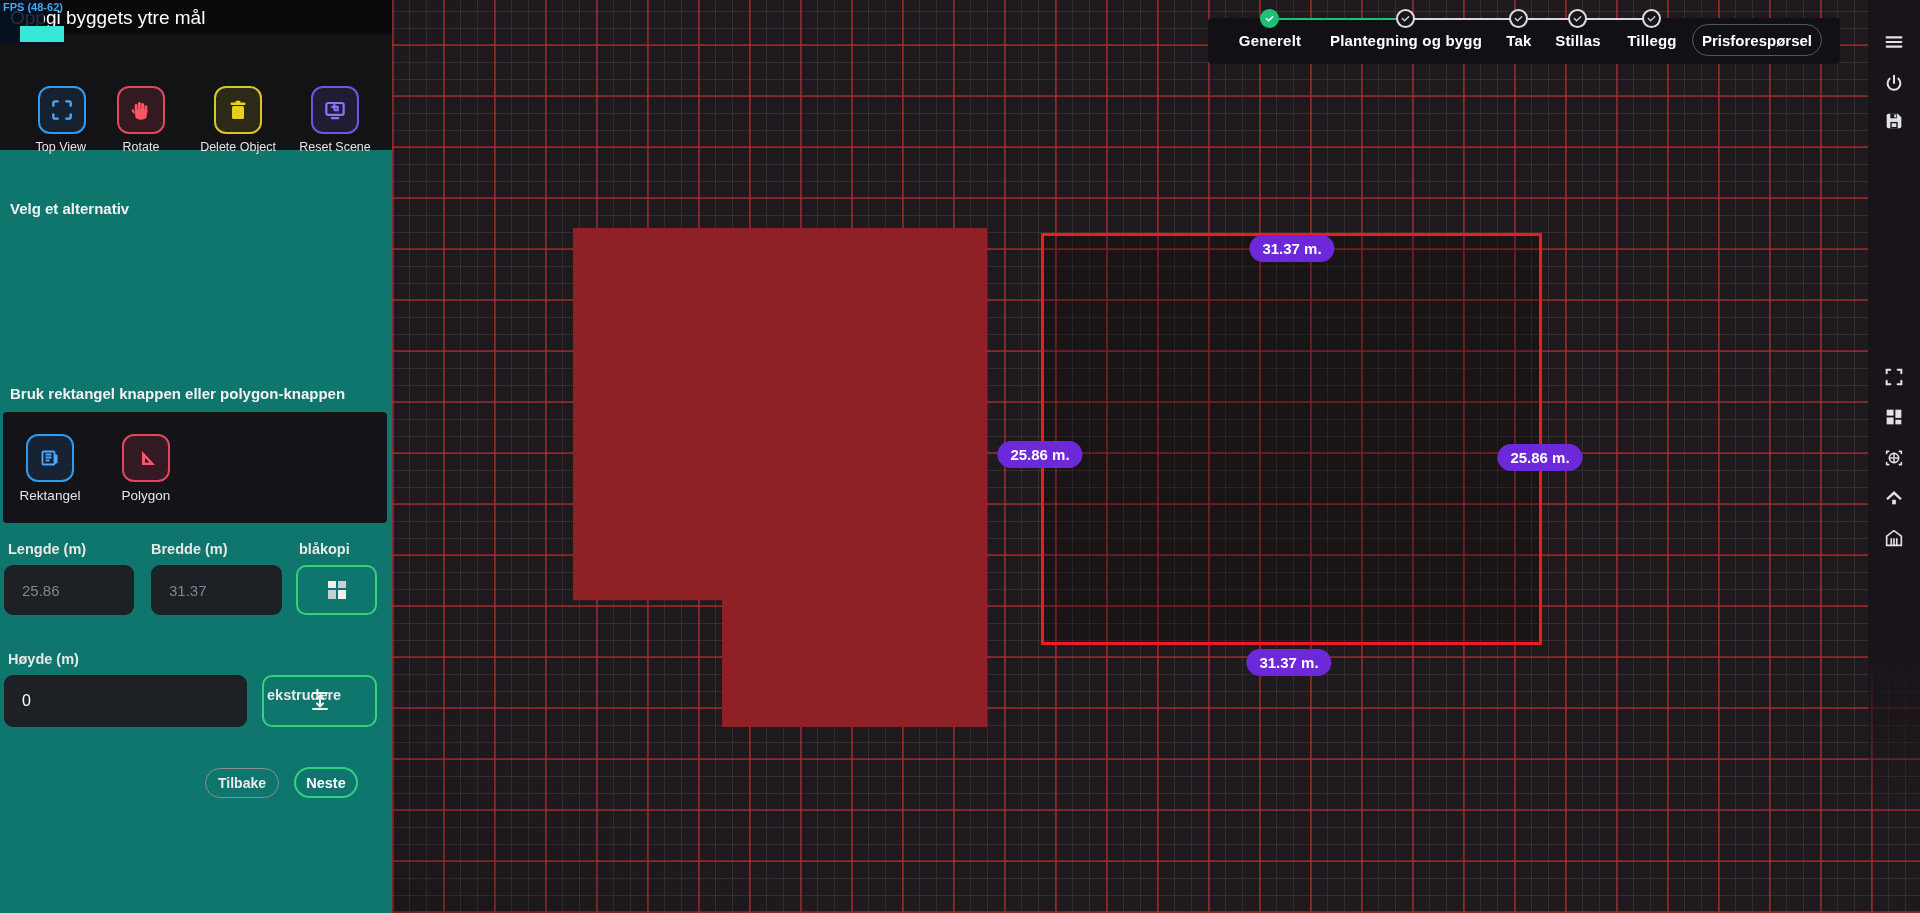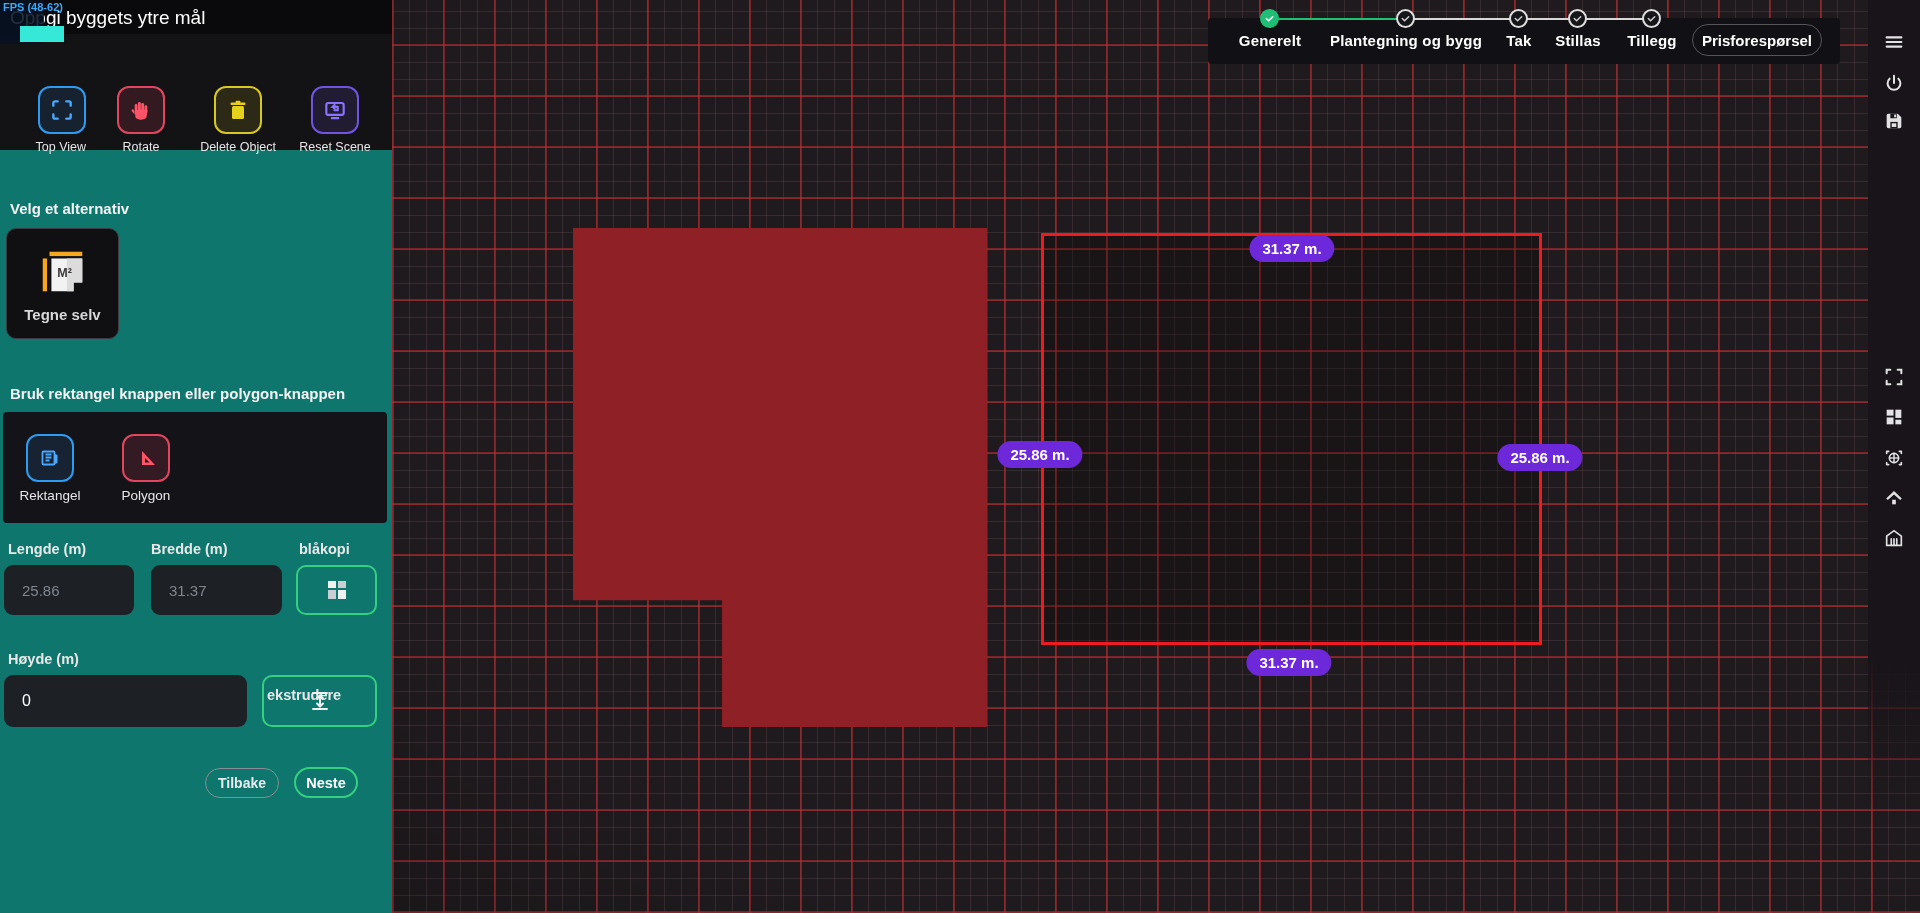--- a/index.html
+++ b/index.html
@@ -161,30 +161,20 @@
             <path d="M14.5 9H10l1.6-1.6M10 9l1.6 1.6M14.5 9v3.2h-3"></path>
           </g>
         </svg>
       </div>
       <div class="tool-label">Reset Scene</div>
     </div>
   </div>
 
   <div class="sec-h abs" style="left:10px; top:200px;">Velg et alternativ</div>
 
-  <div class="opt-card abs" style="left:6px; width:113px;">
-    <svg width="54" height="54" viewBox="0 0 56 56">
-      <rect x="14" y="7" width="34" height="4.5" fill="#f5a623"></rect>
-      <rect x="7" y="14" width="4.5" height="34" fill="#f5a623"></rect>
-      <path d="M16 14h32v25h-9v9H16z" fill="#f2f2f2"></path>
-      <path d="M32 14h16v25h-9v9h-7z" fill="#dcdcdc"></path>
-      <text x="22" y="33" font-size="13" font-weight="bold" fill="#3a3a3a" font-family="Liberation Sans, sans-serif">M²</text>
-    </svg>
-    <div class="opt-label">Tegne selv</div>
-  </div>
 
 
   <div class="sec-h abs" style="left:10px; top:385px;">Bruk rektangel knappen eller polygon-knappen</div>
 
   <div id="tools-panel" class="abs">
     <div class="dtool abs" style="left:17px;">
       <div class="icon-btn b-blue">
         <svg width="24" height="24" viewBox="0 0 24 24">
           <g stroke="#4aa8ff" stroke-width="1.8" fill="none">
             <rect x="4.5" y="5.5" width="12" height="13" rx="1"></rect>

